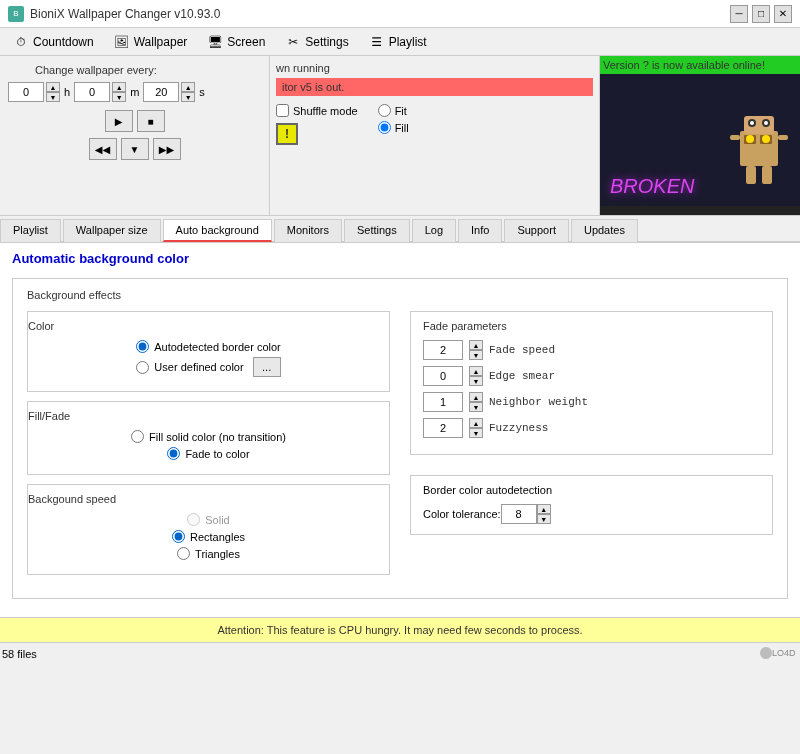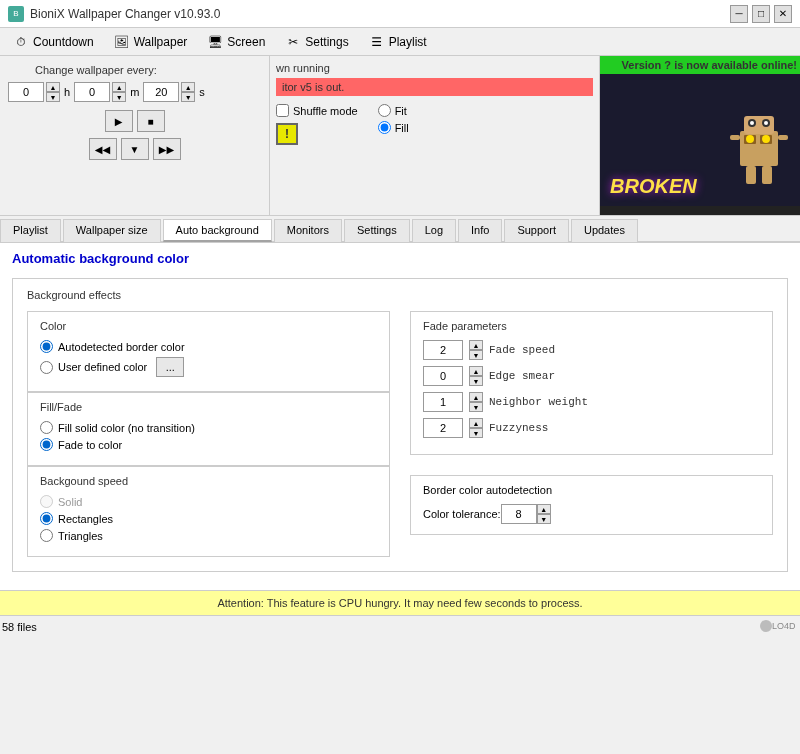--- a/index.html
+++ b/index.html
@@ -40,45 +40,45 @@
     .status-error { background: #ff6666; padding: 3px 6px; font-size: 11px; color: #333; margin-bottom: 8px; }
     .mid-options { display: flex; gap: 20px; align-items: flex-start; }
     .mid-left { display: flex; flex-direction: column; gap: 6px; }
     .mid-right { display: flex; flex-direction: column; gap: 4px; }
     .checkbox-row { display: flex; align-items: center; gap: 4px; font-size: 11px; }
     .radio-row { display: flex; align-items: center; gap: 4px; font-size: 11px; }
     .warn-btn { width: 22px; height: 22px; border: 2px solid #666; background: #e8e800; cursor: pointer; display: flex; align-items: center; justify-content: center; font-size: 12px; font-weight: bold; color: #333; }
 
     
     .right-panel { width: 200px; background: #222; position: relative; overflow: hidden; }
-    .version-banner { background: #22cc22; color: #333; font-size: 11px; padding: 3px 3px; text-align: right; font-weight: bold; }
+    .version-banner { background: #22cc22; color: #333; font-size: 11px; padding: 3px 3px; text-align: left; font-weight: normal; }
     .wallpaper-preview { width: 200px; height: 132px; background: #1a1a2e; display: flex; align-items: flex-end; justify-content: center; overflow: hidden; position: relative; }
-    .broken-text { color: #fde047; font-size: 20px; font-weight: bold; font-style: italic; text-shadow: 0 0 8px #aa22cc; position: absolute; bottom: 8px; left: 10px; }
+    .broken-text { color: #d946ef; font-size: 20px; font-weight: normal; font-style: italic; text-shadow: 0 0 8px #aa22cc; position: absolute; bottom: 8px; left: 10px; }
     .robot-figure { position: absolute; right: 10px; bottom: 15px; width: 60px; height: 80px; }
 
     
     .tabs-bar { display: flex; background: #f0f0f0; border-bottom: 2px solid #ccc; padding-top: 2px; }
     .tab { padding: 4px 12px; border: 1px solid #ccc; border-bottom: none; background: #e8e8e8; cursor: pointer; font-size: 11px; margin-right: 2px; position: relative; top: 1px; }
-    .tab.active { background: #fff; border-bottom: 2px solid #a3a3a3; z-index: 1; font-weight: normal; }
+    .tab.active { background: #fff; border-bottom: 2px solid #ef4444; z-index: 1; font-weight: normal; }
 
     
     .tab-content { background: #fff; flex: 1; padding: 8px 12px; overflow-y: auto; }
     .tab-header { color: #0000cc; font-size: 13px; font-weight: bold; margin-bottom: 12px; }
 
     
     .effects-section { border: 1px solid #ccc; padding: 10px 14px 14px; margin-bottom: 10px; }
     .effects-title { font-size: 11px; margin-bottom: 10px; color: #333; }
     .effects-inner { display: flex; gap: 20px; }
     .effects-left { flex: 1; }
     .effects-right { flex: 1; }
 
     
-    .subsection { border: 1px solid #ccc; padding: 8px 12px 10px; margin-bottom: 0; }
+    .subsection { border: 1px solid #ccc; padding: 8px 0 10px; margin-bottom: 9px; }
     .subsection-title { font-size: 11px; margin-bottom: 8px; color: #333; }
-    .radio-option { display: flex; align-items: center; gap: 5px; margin-bottom: 4px; font-size: 11px; cursor: pointer; }
+    .radio-option { display: flex; align-items: center; gap: 5px; margin-bottom: 4px; font-size: 11px; cursor: pointer; justify-content: center; }
     .radio-option input[type=radio] { margin: 0; }
     .btn-small { width: 28px; height: 20px; border: 1px solid #999; background: #e8e8e8; cursor: pointer; font-size: 11px; margin-left: 4px; }
 
     
     .fade-params { border: 1px solid #ccc; padding: 8px 12px 10px; margin-bottom: 20px; }
     .fade-title { font-size: 11px; margin-bottom: 8px; color: #333; font-weight: normal; }
     .param-row { display: flex; align-items: center; gap: 6px; margin-bottom: 6px; }
     .param-input { width: 40px; height: 20px; border: 1px solid #999; text-align: center; font-size: 11px; background: white; }
     .param-label { font-size: 11px; color: #333; font-family: Liberation Mono, monospace; }
 

